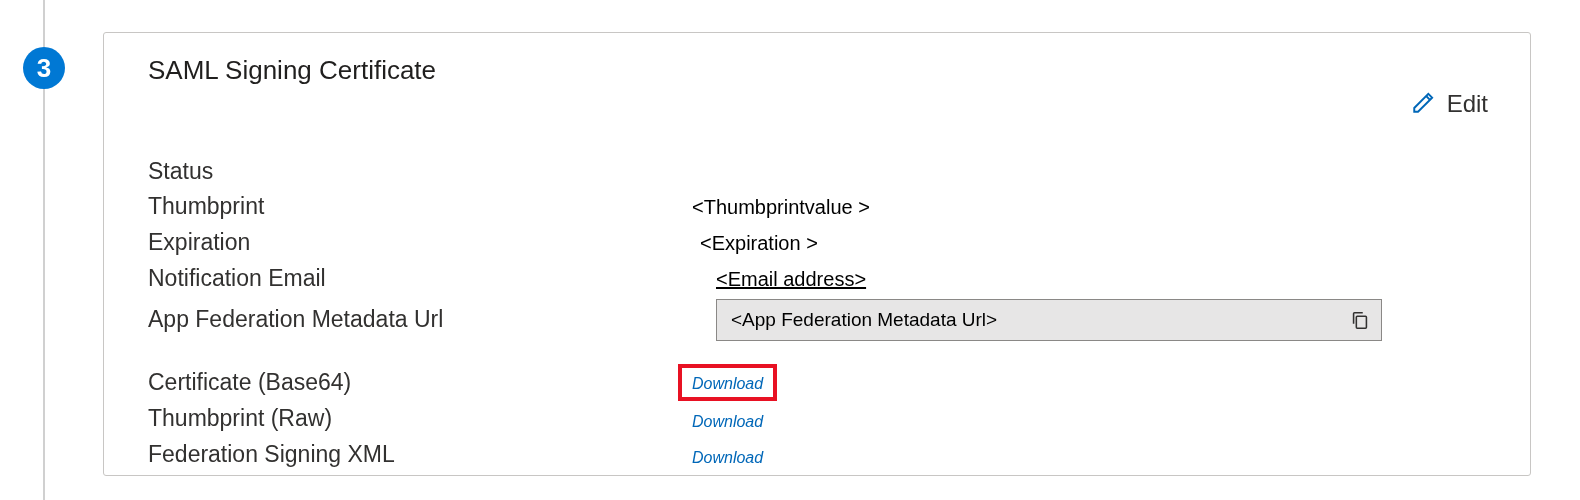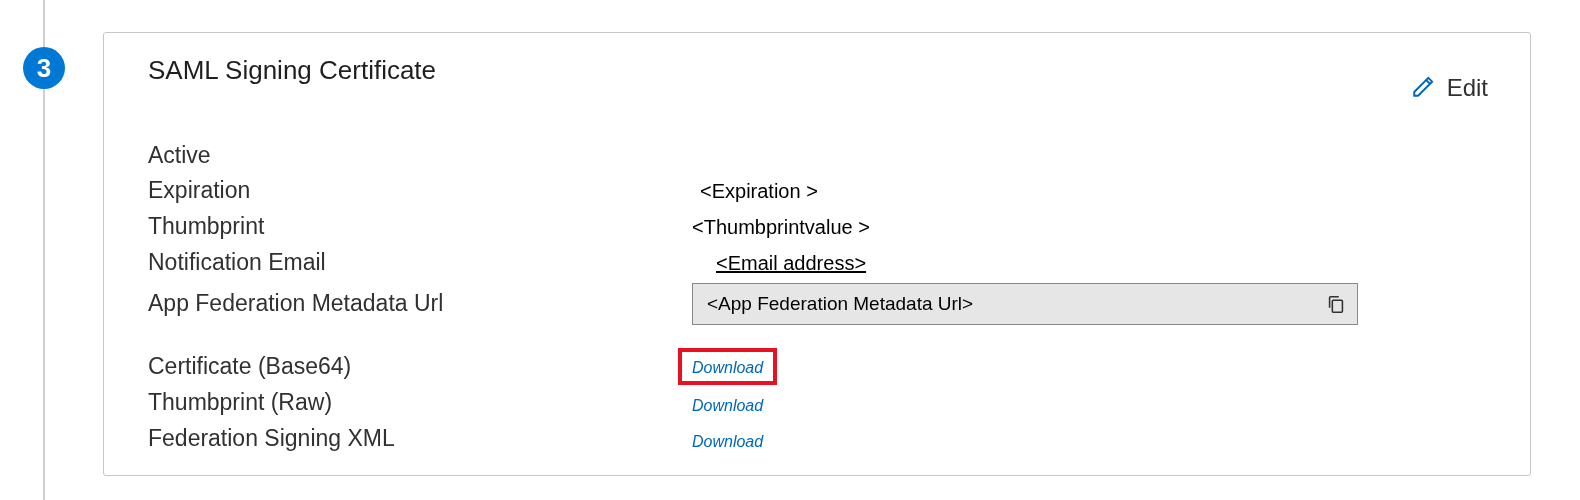--- a/index.html
+++ b/index.html
@@ -61,21 +61,21 @@
     .card-title {
       font-size: 26px;
       font-weight: 400;
       color: #201f1e;
     }
     .edit-btn {
       display: flex;
       align-items: center;
       gap: 10px;
       cursor: pointer;
-      margin-top: 18px;
+      margin-top: 34px;
       margin-right: 8px;
     }
     .edit-btn svg { width: 26px; height: 26px; }
     .edit-label { font-size: 24px; color: #323130; }
     .rows { margin-top: 34px; }
     .row {
       display: flex;
       align-items: center;
       min-height: 36px;
     }
@@ -95,20 +95,21 @@
     .url-box {
       display: flex;
       align-items: center;
       border: 1px solid #8a8886;
       background: #e7e6e6;
       height: 42px;
       width: 666px;
       padding: 0 10px 0 14px;
       font-size: 19px;
       color: #000000;
+      margin-left: 24px;
     }
     .url-text { flex: 1; }
     .copy-icon { width: 22px; height: 22px; flex-shrink: 0; cursor: pointer; }
     .link {
       color: #0067b8;
       font-size: 16px;
       cursor: pointer;
       font-style: italic;
     }
     .highlight-box {
@@ -138,31 +139,31 @@
           <path d="M14 6.5 L17.5 10"></path>
         </svg>
       </span>
       <span class="edit-label">Edit</span>
     </div>
   </div>
 
   <div class="rows">
 
     <div class="row">
-      <div class="value-col">Active</div>
+      <div class="value-col">Status</div>
+    </div>
+
+    <div class="row">
+      <div class="label-col">Thumbprint</div>
+      <div class="value-col value-muted">&lt;Thumbprintvalue &gt;</div>
     </div>
 
     <div class="row">
       <div class="label-col">Expiration</div>
       <div class="value-col value-muted" style="padding-left:8px;">&lt;Expiration &gt;</div>
-    </div>
-
-    <div class="row">
-      <div class="label-col">Thumbprint</div>
-      <div class="value-col value-muted">&lt;Thumbprintvalue &gt;</div>
     </div>
 
     <div class="row">
       <div class="label-col">Notification Email</div>
       <div class="value-col value-muted" style="padding-left:24px;text-decoration:underline;">&lt;Email address&gt;</div>
     </div>
 
     <div class="row" style="margin-top:2px;">
       <div class="label-col">App Federation Metadata Url</div>
       <div class="value-col">

